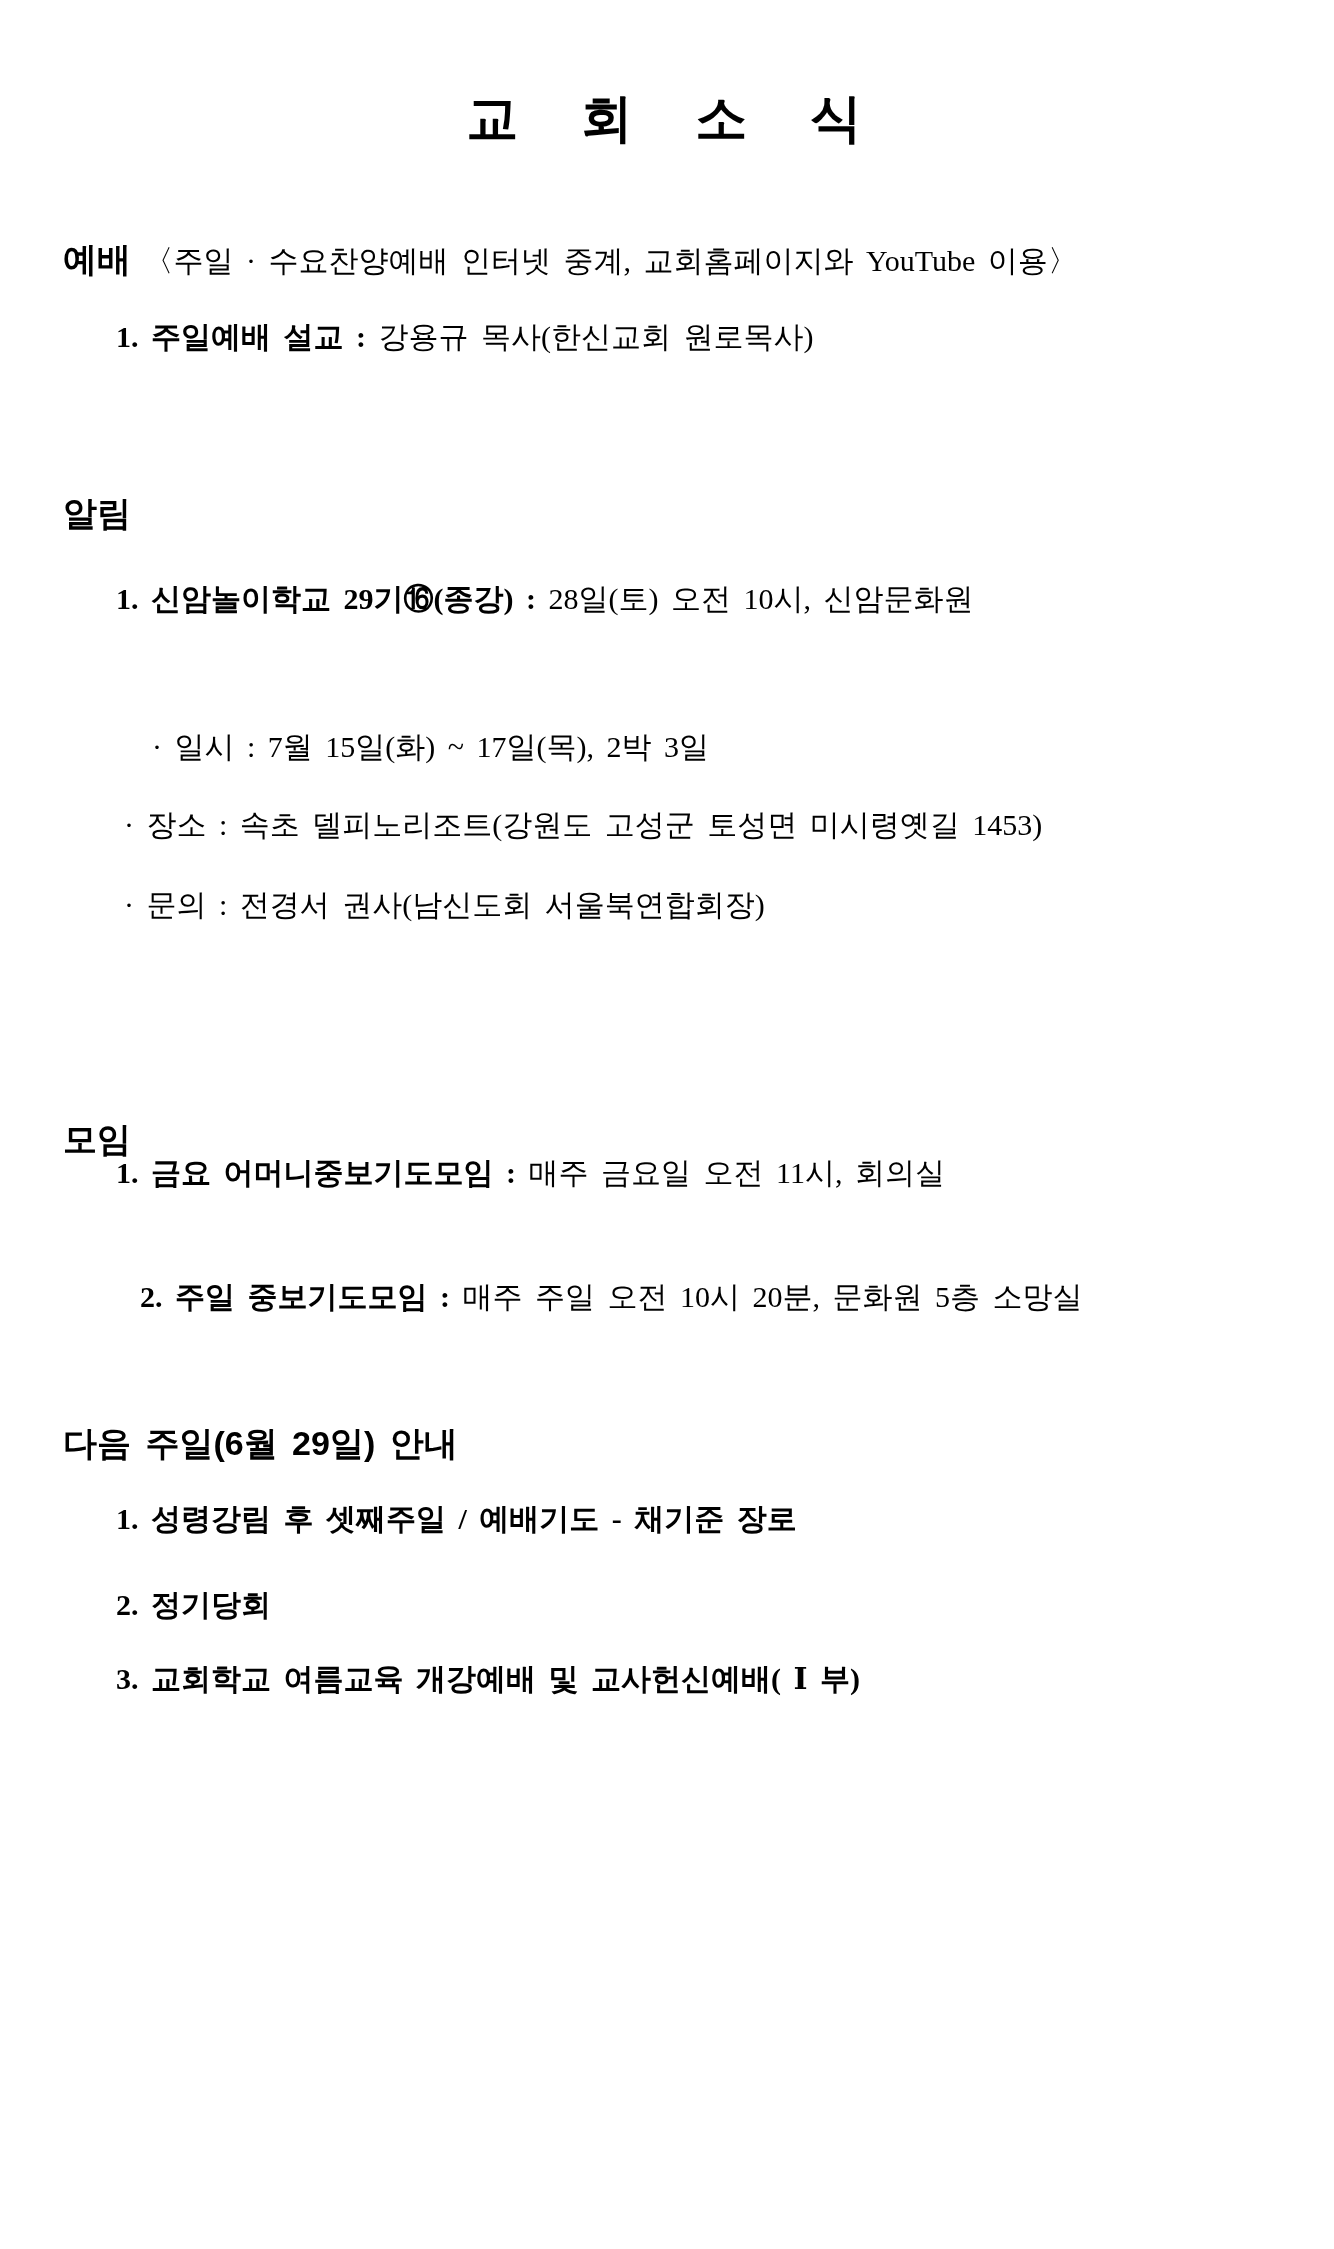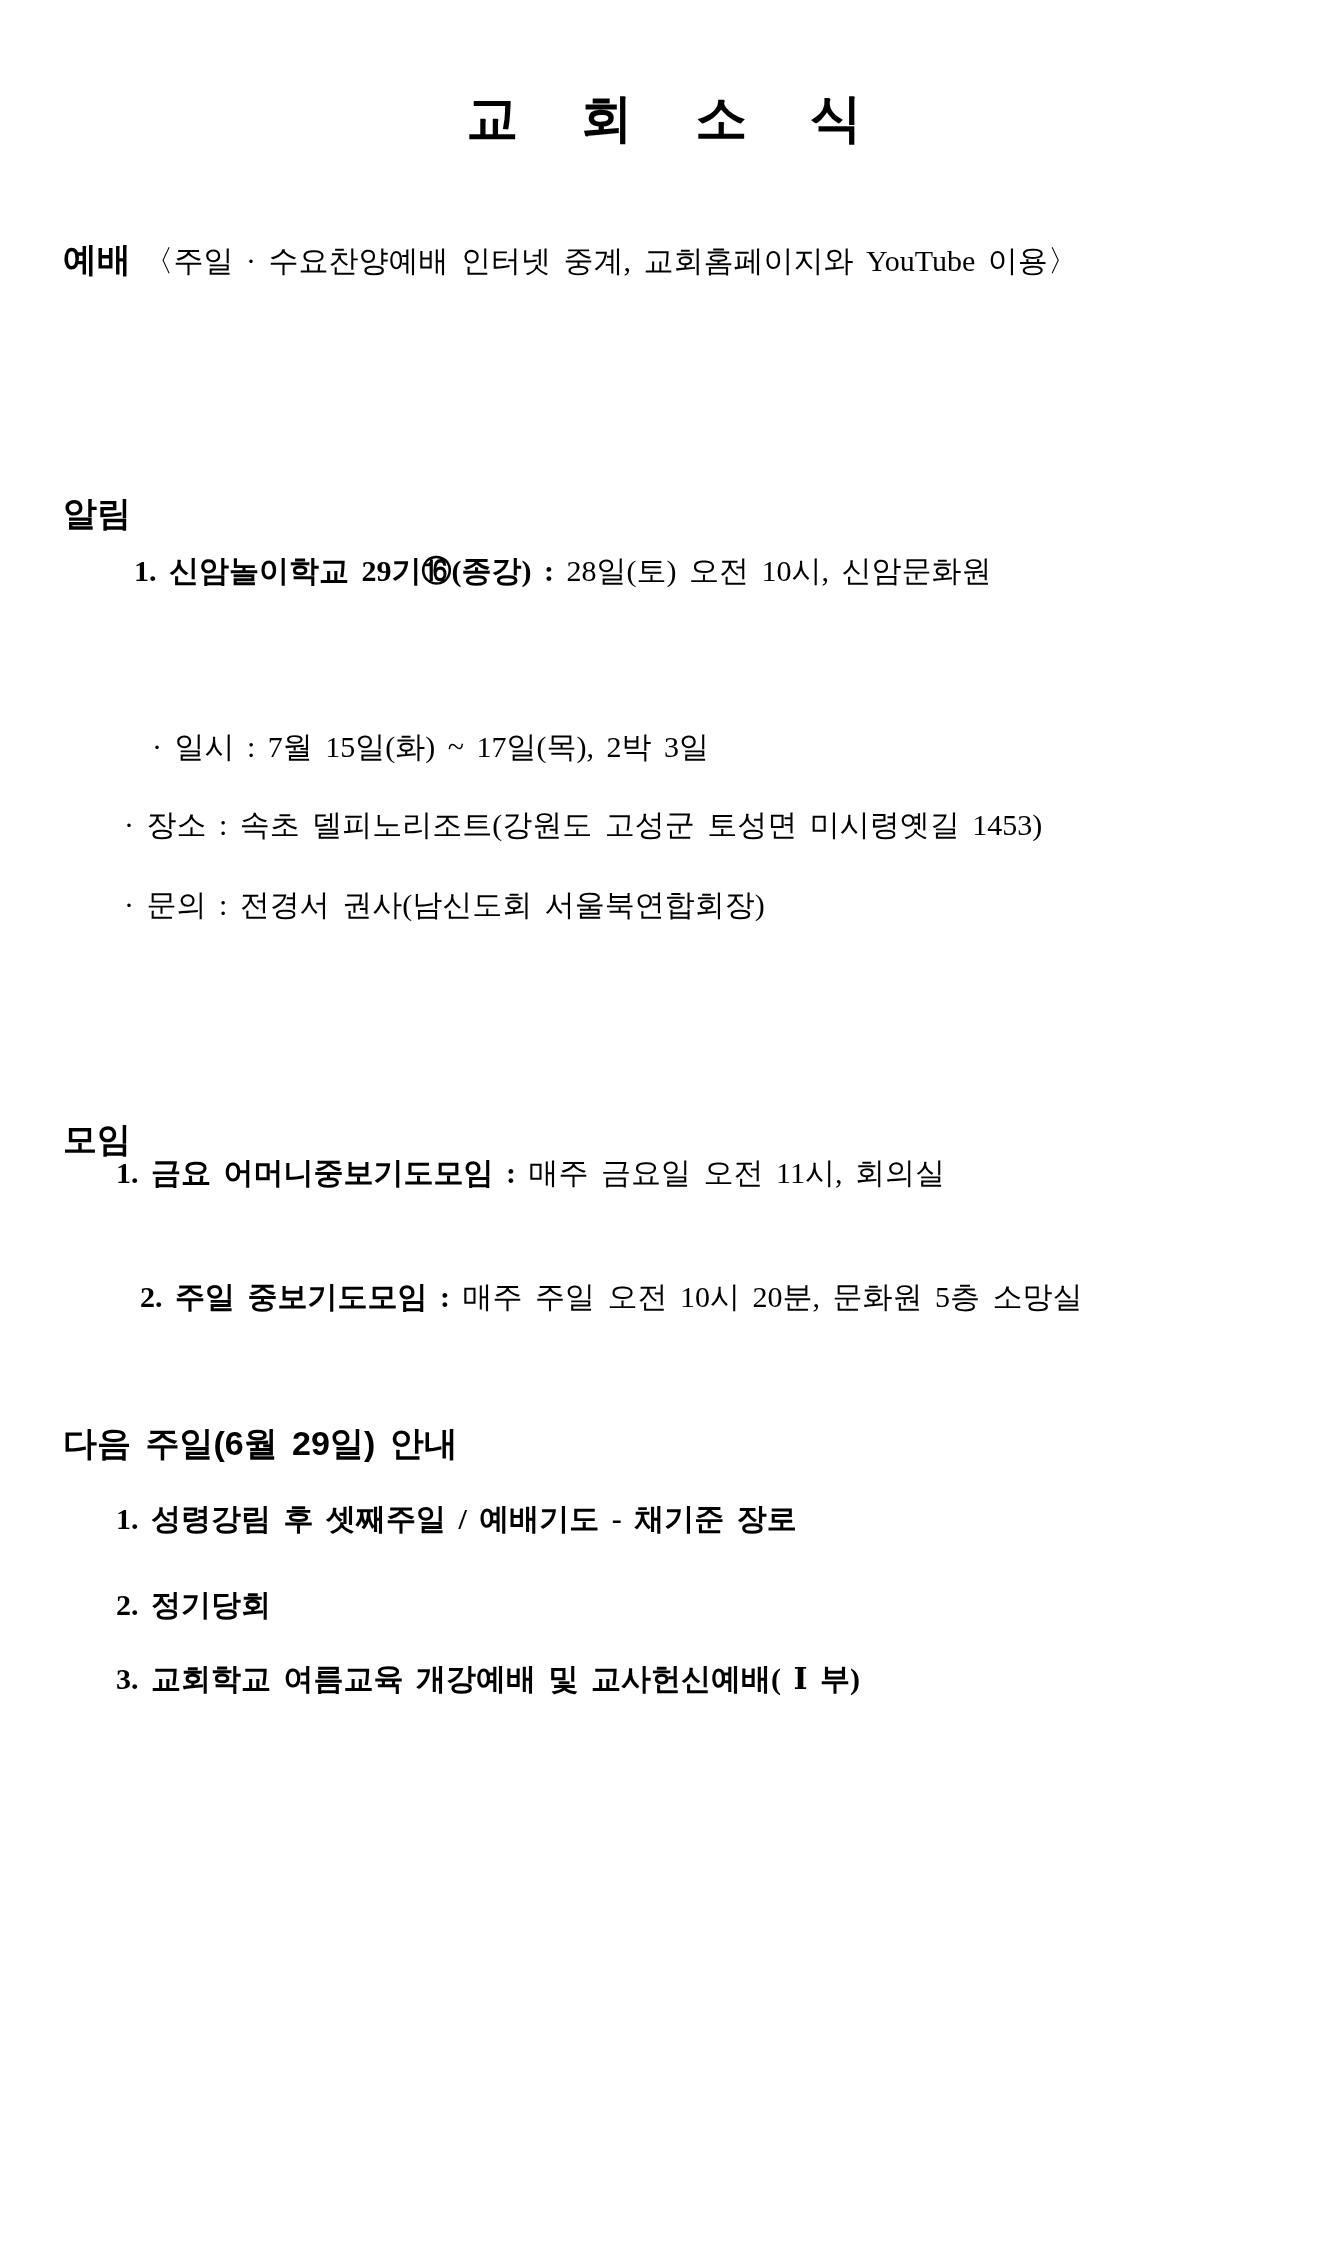--- a/index.html
+++ b/index.html
@@ -55,25 +55,29 @@
 <body>
 
 <div class="page">
 
   <div class="doc-title">교 회 소 식</div>
 
   <div class="line at-margin" style="top: 238px;">
     <span class="h-sans">예배</span>
     <span class="serif-reg">〈주일 · 수요찬양예배 인터넷 중계, 교회홈페이지와 YouTube 이용〉</span>
   </div>
+  <div class="line at-item" style="top: 318px;">
+    <span class="lead-bold">1. 주일예배 설교 : </span>
+    <span class="serif-reg">강용규 목사(한신교회 원로목사)</span>
+  </div>
 
   <div class="line at-margin" style="top: 492px;">
     <span class="h-sans">알림</span>
   </div>
-  <div class="line at-item" style="top: 552px; margin-left: 18px;">
+  <div class="line at-item" style="top: 580px;">
     <span class="lead-bold">1. 신암놀이학교 29기⑯(종강) : </span>
     <span class="serif-reg">28일(토) 오전 10시, 신암문화원</span>
   </div>
   <div class="line at-sub" style="top: 728px; margin-left: 28px;">
     <span class="serif-reg">· 일시 : 7월 15일(화) ~ 17일(목), 2박 3일</span>
   </div>
   <div class="line at-sub" style="top: 806px;">
     <span class="serif-reg">· 장소 : 속초 델피노리조트(강원도 고성군 토성면 미시령옛길 1453)</span>
   </div>
   <div class="line at-sub" style="top: 886px;">

